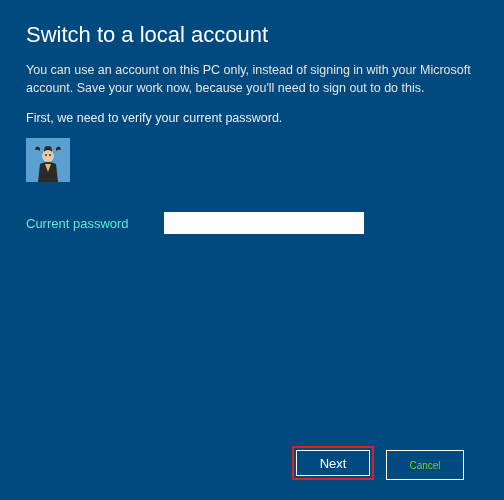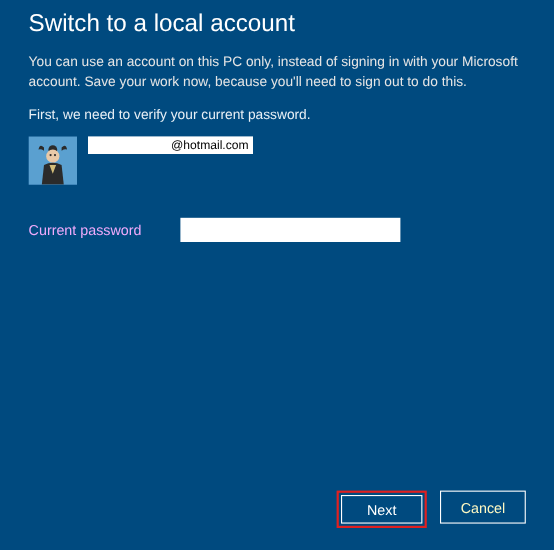--- a/index.html
+++ b/index.html
@@ -10,21 +10,21 @@
   body {
     width: 504px;
     height: 500px;
     background: #004a7f;
     font-family: "Segoe UI", Arial, sans-serif;
     color: #ffffff;
     overflow: hidden;
     position: relative;
   }
   .container {
-    padding: 8px 26px 0 26px;
+    padding: 22px 26px 0 26px;
   }
   .title {
     font-size: 22px;
     font-weight: 400;
     margin-bottom: 14px;
   }
   .description {
     font-size: 12.5px;
     line-height: 1.4;
     margin-bottom: 14px;
@@ -79,46 +79,47 @@
     color: #000000;
   }
   .field-row {
     display: flex;
     align-items: center;
     gap: 18px;
   }
   .field-label {
     font-size: 13px;
     width: 120px;
-    color: #f0abfc;
+    color: #5eead4;
   }
   .password-input {
     width: 200px;
     height: 22px;
     border: none;
     background: #ffffff;
     padding: 0 6px;
     font-size: 13px;
     color: #000;
     outline: none;
   }
   .button-bar {
     position: absolute;
     bottom: 20px;
-    right: 26px;
+    right: 40px;
     display: flex;
     gap: 12px;
+    align-items: flex-end;
   }
   .btn {
     min-width: 78px;
     height: 30px;
     border: 1px solid #ffffff;
     background: transparent;
-    color: #fef9c3;
-    font-size: 13px;
+    color: #84cc16;
+    font-size: 10px;
     cursor: pointer;
     font-family: inherit;
   }
   .btn-primary-wrap {
     border: 2px solid #e02020;
     padding: 2px;
   }
   .btn-primary {
     min-width: 74px;
     height: 26px;
@@ -146,24 +147,20 @@
         <path d="M14 10 Q10 6 9 12 Q11 11 14 13 Z" fill="#2b2b2b"></path>
         <path d="M30 10 Q34 6 35 12 Q33 11 30 13 Z" fill="#2b2b2b"></path>
         <circle cx="22" cy="18" r="6" fill="#e8c9a8"></circle>
         <circle cx="20" cy="17" r="1" fill="#2b2b2b"></circle>
         <circle cx="24" cy="17" r="1" fill="#2b2b2b"></circle>
         <path d="M12 44 L14 26 Q22 22 30 26 L32 44 Z" fill="#2b2b2b"></path>
         <path d="M19 26 L22 34 L25 26 Z" fill="#d4be7a"></path>
       </svg>
     </div>
     <div class="user-info">
-      <div class="email-wrap">
-        <span class="email-hidden"></span>
-        <span class="email-domain">@hotmail.com</span>
-      </div>
     </div>
   </div>
 
   <div class="field-row">
     <div class="field-label">Current password</div>
     <input type="password" class="password-input" value="" style="">
   </div>
 </div>
 
 <div class="button-bar">

